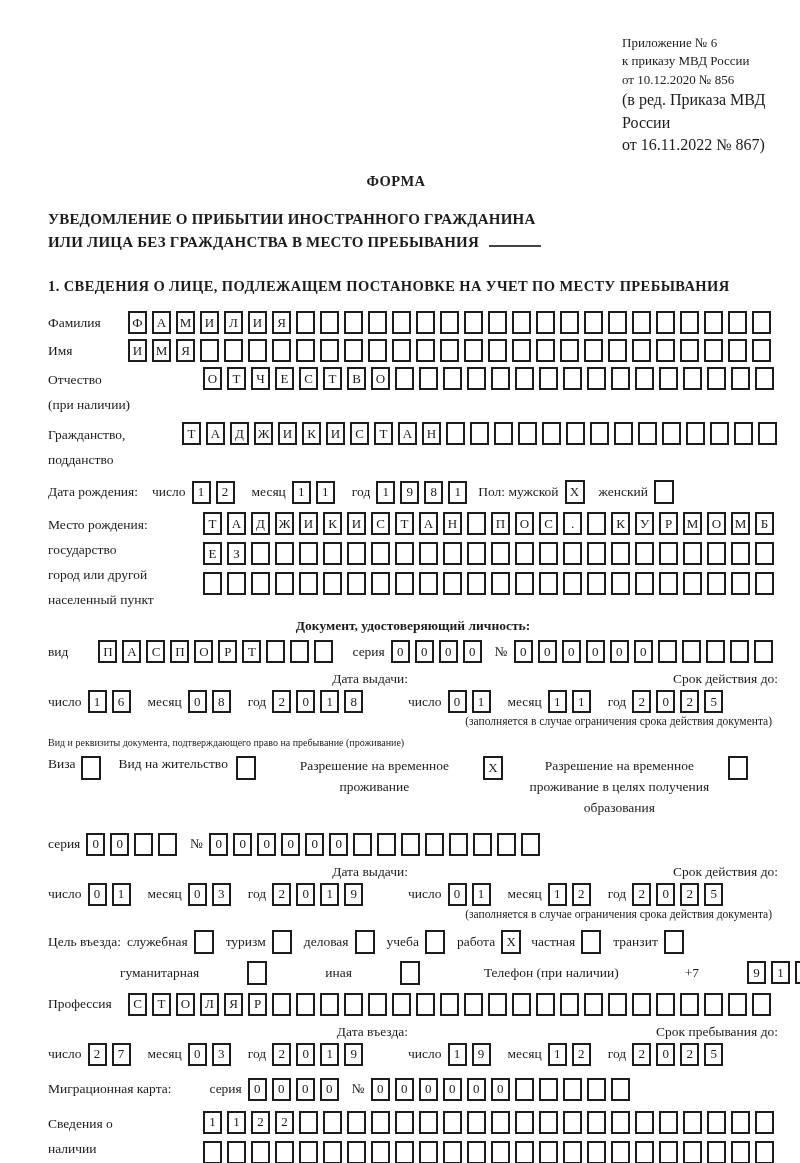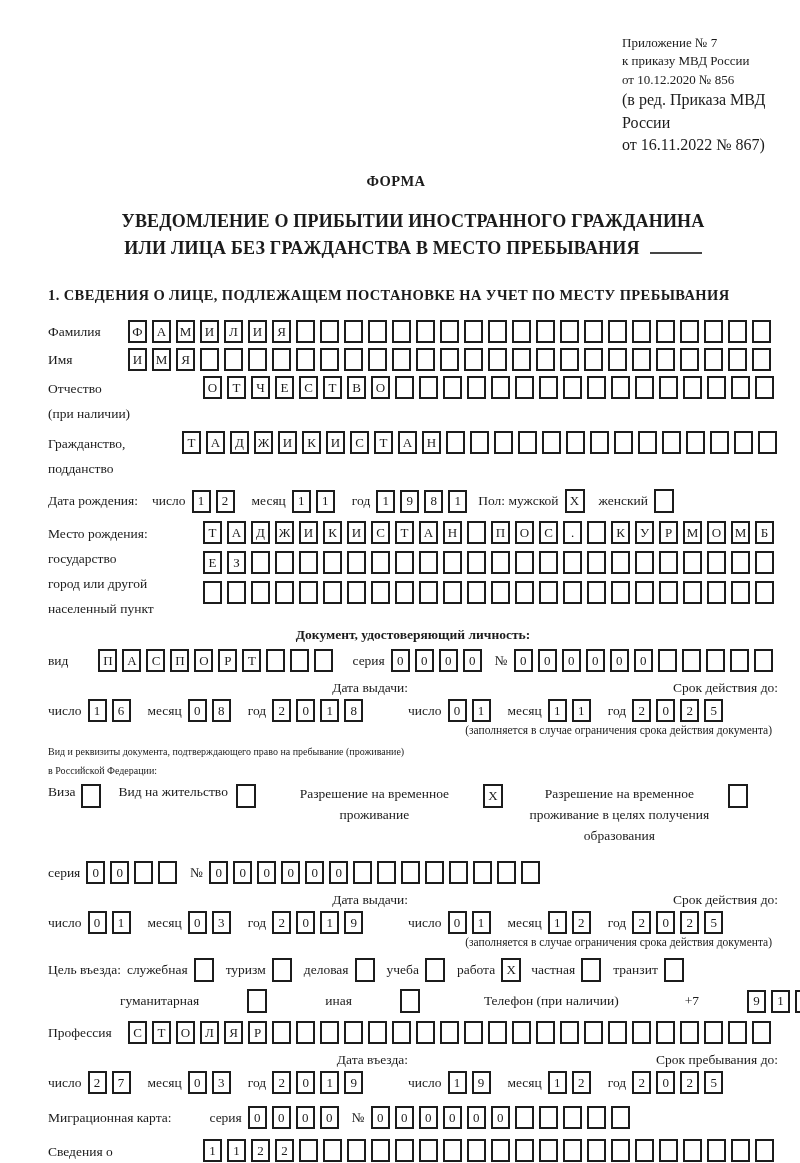--- a/index.html
+++ b/index.html
@@ -9,21 +9,21 @@
     color:#1b1b1b;-webkit-font-smoothing:antialiased;
   }
   .page{box-sizing:border-box;width:800px;min-height:1163px;padding:34px 22px 18px 48px;background:#fff;}
 
   
   .lawref{margin-left:574px;font-size:13px;line-height:1.42;}
   .lawref .small{font-size:16px;line-height:1.4;}
   .forma{margin-top:16px;text-align:center;padding-right:34px;font-weight:bold;font-size:14.5px;letter-spacing:0.5px;}
 
   
-  .title{margin-top:18px;text-align:center;font-weight:bold;font-size:18px;line-height:1.55;letter-spacing:0.2px;}
+  .title{margin-top:18px;text-align:left;font-weight:bold;font-size:15px;line-height:1.55;letter-spacing:0.2px;}
   .uline{display:inline-block;width:52px;height:13px;border-bottom:2.5px solid #454545;margin-left:10px;}
 
   .sect{margin-top:24px;font-weight:bold;font-size:14.5px;letter-spacing:0.4px;}
 
   
   .row{display:flex;align-items:center;margin-bottom:5px;}
   .row.top{align-items:flex-start;}
   .lbl{font-size:13.5px;flex:none;}
   .lblcol{flex:none;font-size:13.5px;line-height:25px;}
   .w80{width:80px;}
@@ -69,21 +69,21 @@
   .purp{display:flex;align-items:center;margin-top:10px;}
   .purp .lbl{margin-right:6px;}
   .purp .cbx{margin-right:12px;}
 </style>
 </head>
 <body>
 
 <div class="page">
 
   <div class="lawref">
-    <div>Приложение № 7</div>
+    <div>Приложение № 6</div>
     <div>к приказу МВД России</div>
     <div>от 10.12.2020 № 856</div>
     <div class="small">(в ред. Приказа МВД России</div>
     <div class="small">от 16.11.2022 № 867)</div>
   </div>
 
   <div class="forma">ФОРМА</div>
 
   <div class="title">
     <div>УВЕДОМЛЕНИЕ О ПРИБЫТИИ ИНОСТРАННОГО ГРАЖДАНИНА</div>
@@ -423,21 +423,20 @@
             <span class="cell">2</span>
             <span class="cell">5</span>
           </span>
       </div>
     </div>
   </div>
   <div class="note-r">(заполняется в случае ограничения срока действия документа)</div>
 
   <div class="intro">
     <div>Вид и реквизиты документа, подтверждающего право на пребывание (проживание)</div>
-    <div>в Российской Федерации:</div>
   </div>
 
   <div class="opts">
     <span class="optlbl mr4">Виза</span>
     <span class="cbx" style="margin-right:18px;"></span>
     <span class="optlbl" style="margin-right:8px;">Вид на жительство</span>
     <span class="cbx" style="margin-right:16px;"></span>
     <span class="optwrap" style="margin-right:6px;">Разрешение на временное проживание</span>
     <span class="cbx" style="margin-right:14px;">X</span>
     <span class="optwrap" style="margin-right:6px;">Разрешение на временное проживание в целях получения образования</span>

